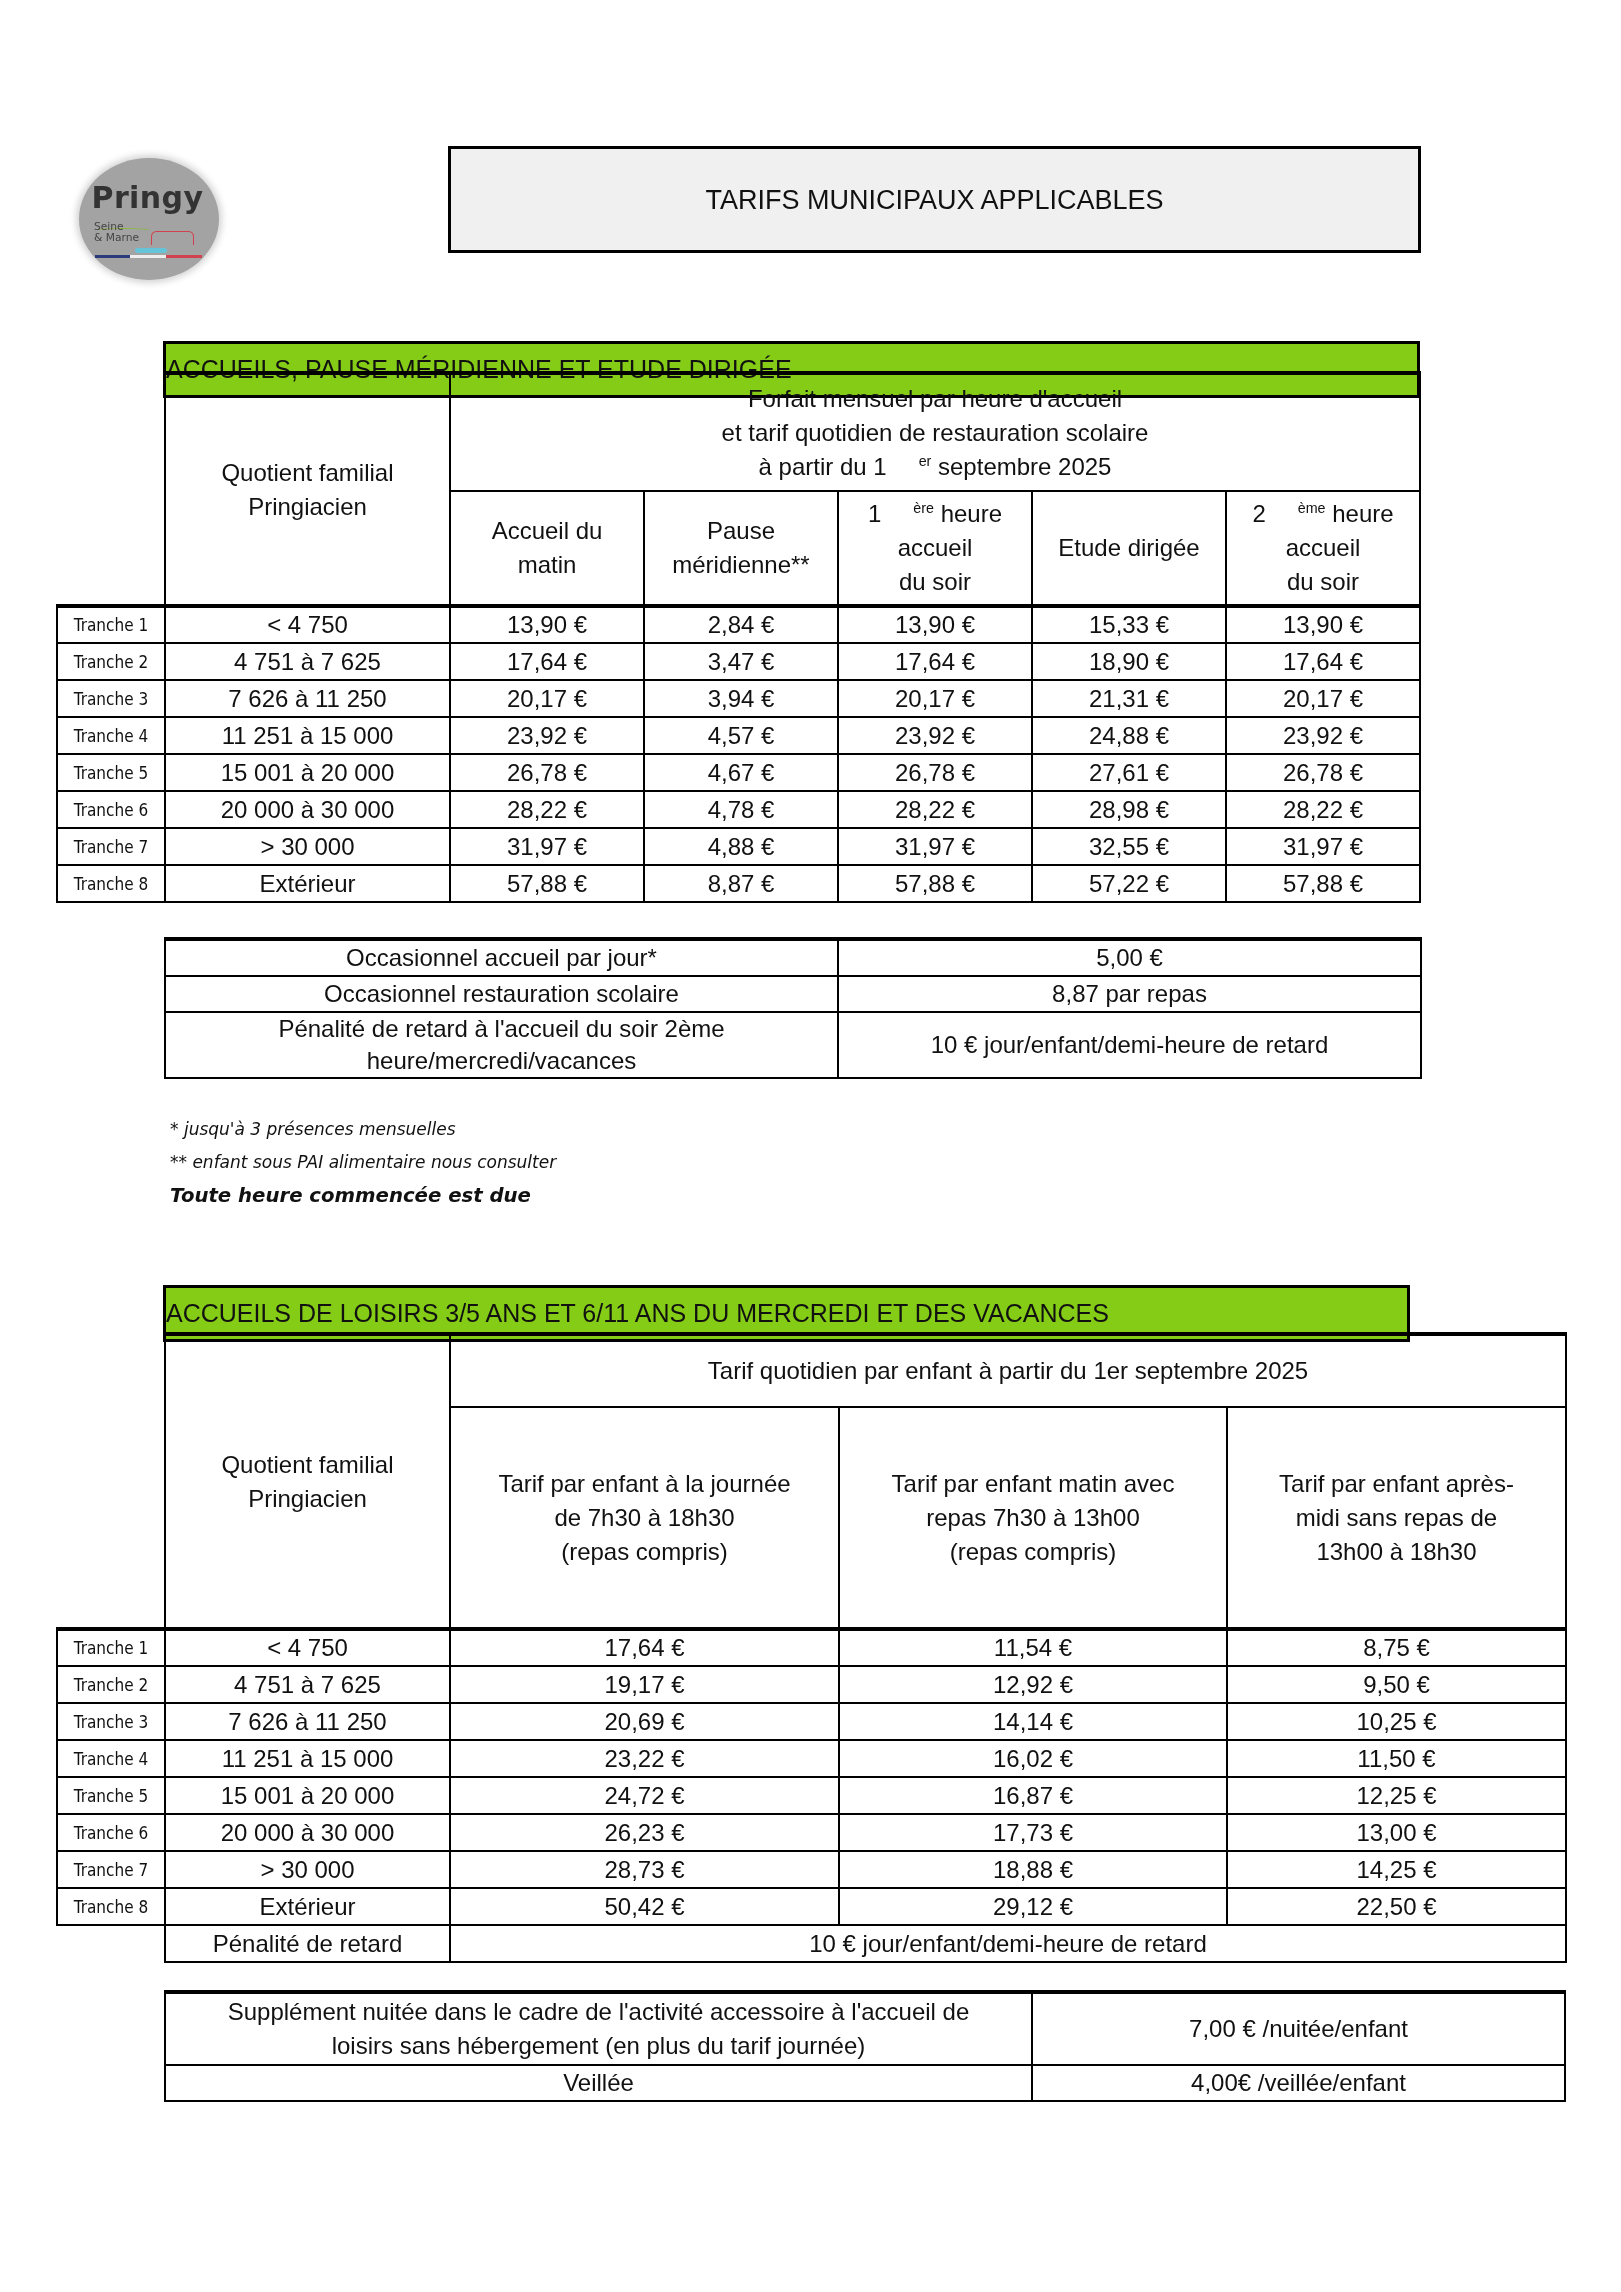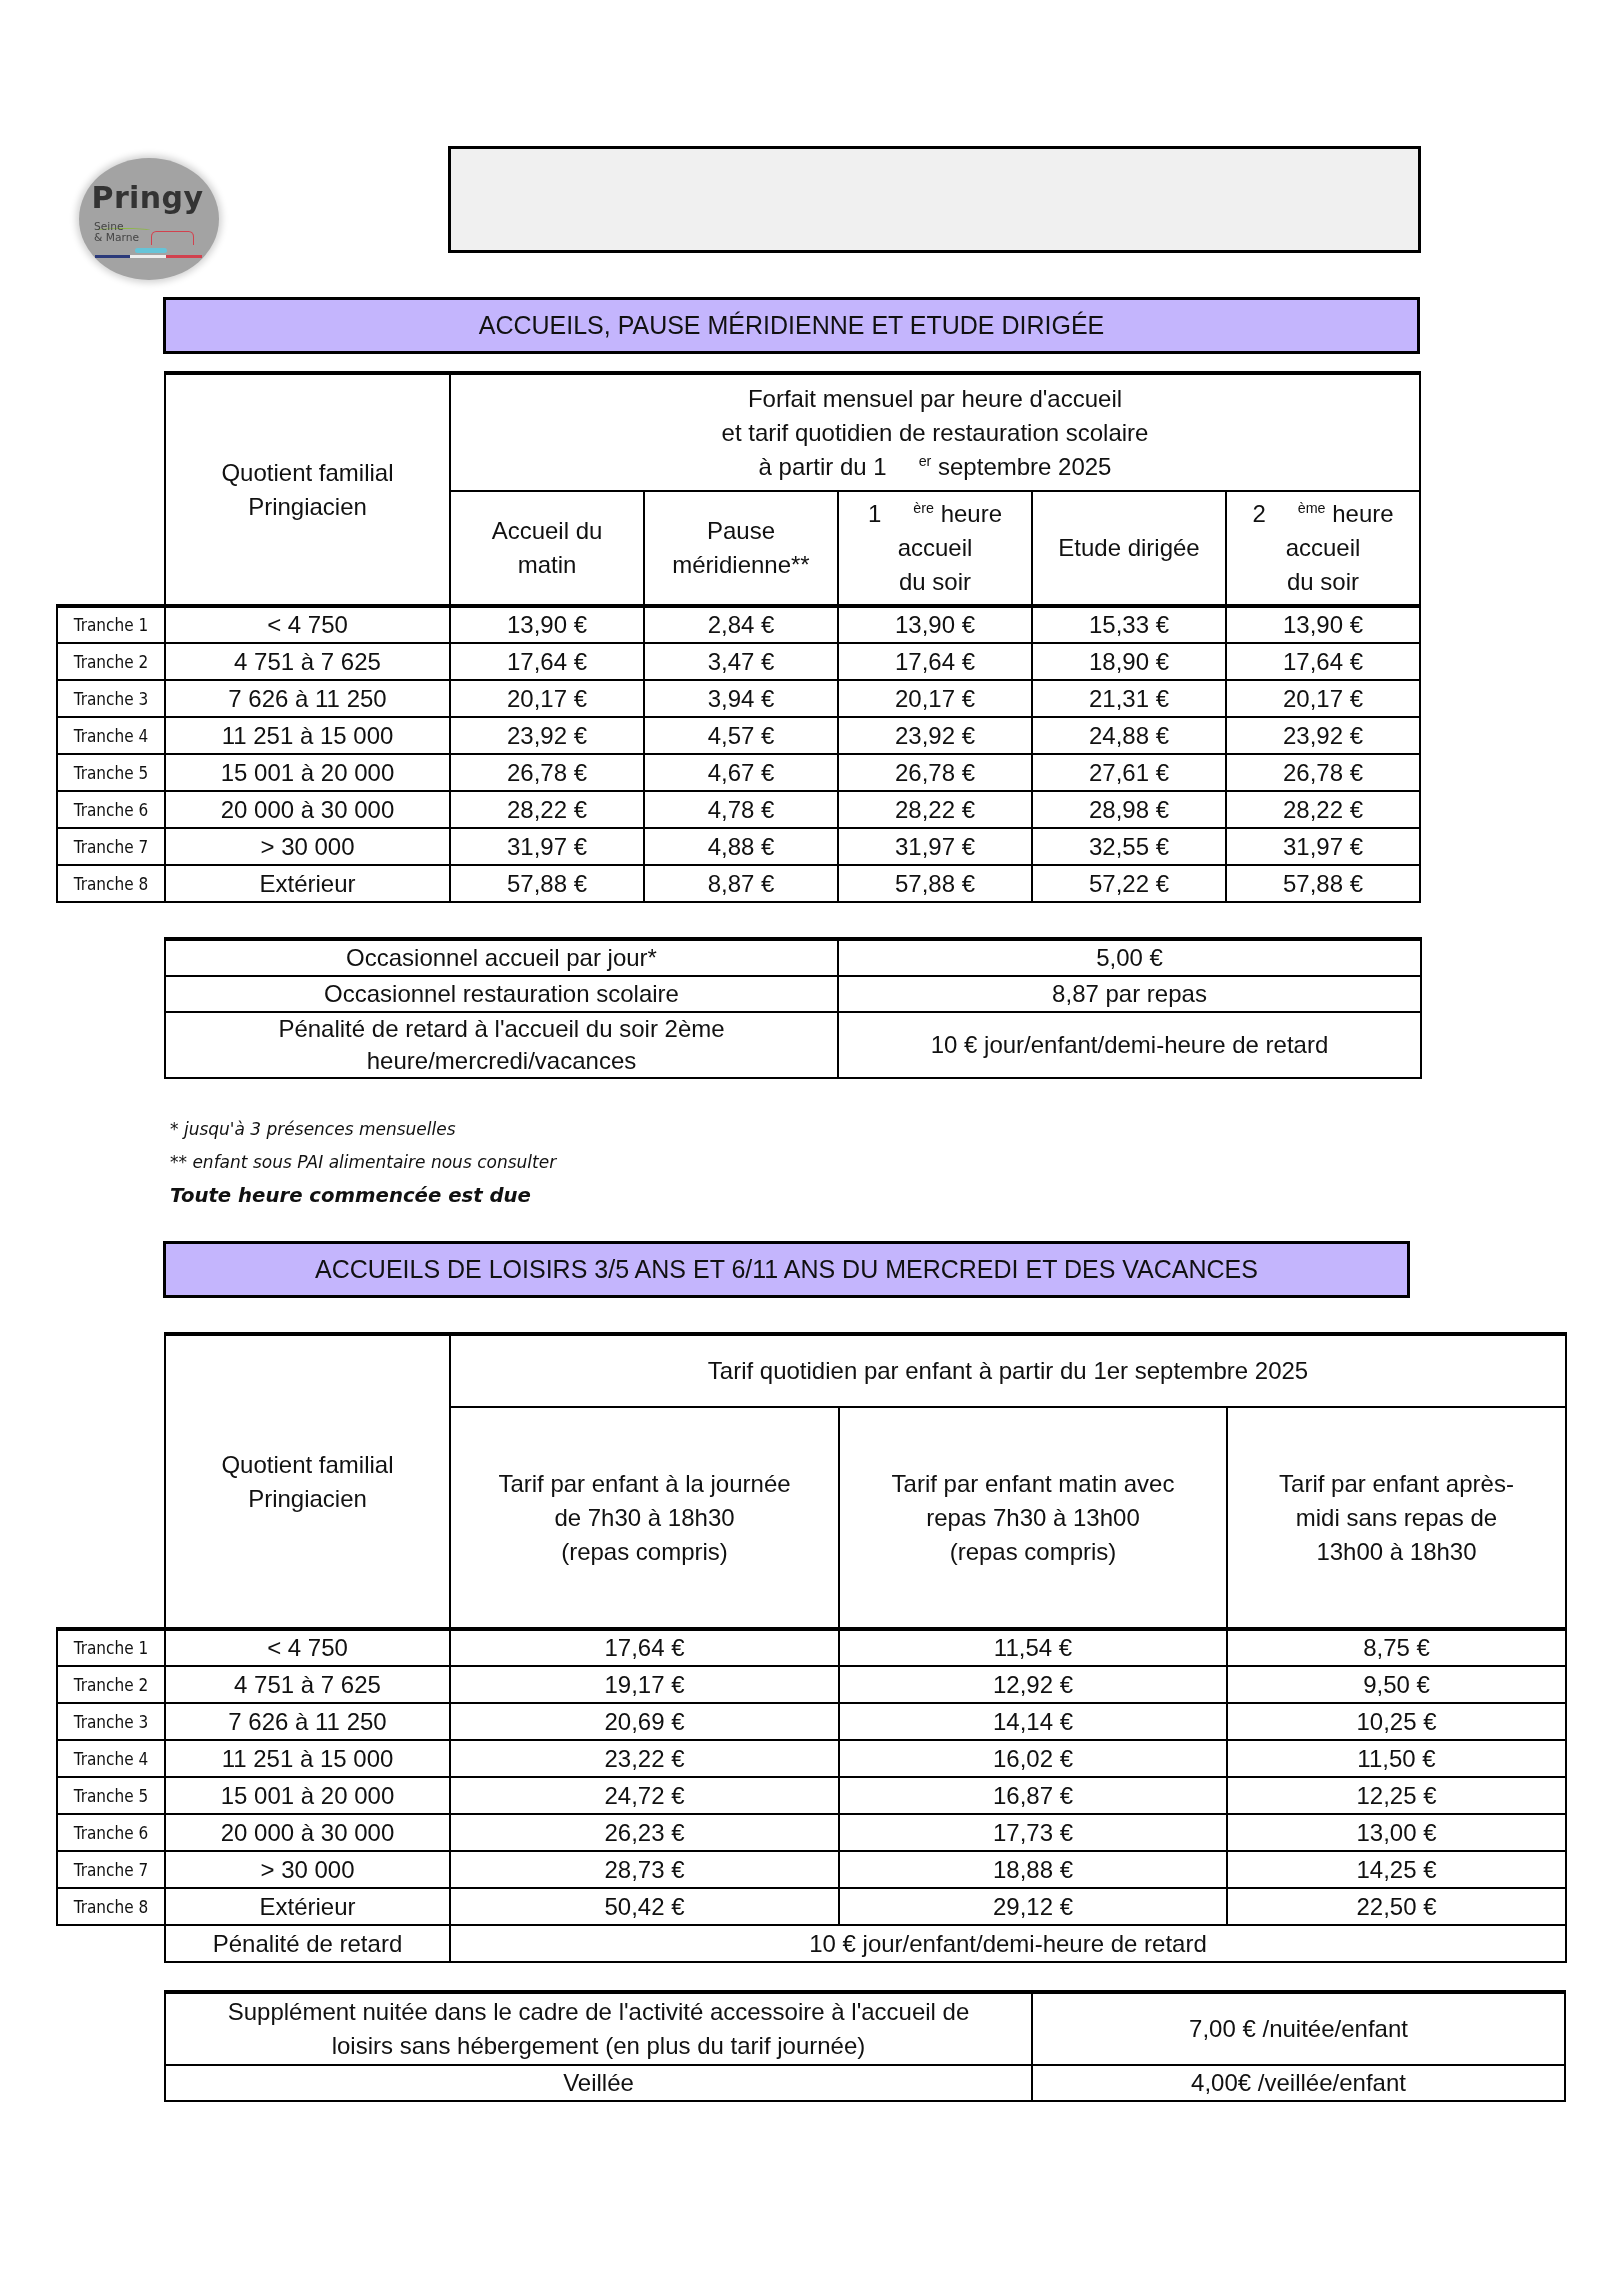--- a/index.html
+++ b/index.html
@@ -7,21 +7,21 @@
   .abs { position:absolute; box-sizing:border-box; }
   .logo { left:79px; top:158px; width:140px; height:122px; border-radius:50%; background:#a3a3a3; box-shadow:0 0 7.2px 2.7px rgba(0,0,0,0.18); }
   .logo .name { position:absolute; left:12.5px; top:21.5px; font-size:30px; font-weight:bold; color:#333; font-family:"DejaVu Sans", sans-serif; letter-spacing:0.4px; }
   .logo .sub { position:absolute; left:15px; top:64px; font-size:10.7px; line-height:10.7px; color:#444; font-family:"DejaVu Sans", sans-serif; }
   .logo .flag { position:absolute; left:16px; top:97px; width:107px; height:2.7px; background:linear-gradient(90deg,#2b3a7a 0 33%, #eee 33% 66%, #d2414e 66% 100%); }
   .logo .bridge { position:absolute; left:72px; top:73px; width:41px; height:12.5px; border:1.8px solid #d2414e; border-bottom:none; border-radius:5.4px 5.4px 0 0; }
   .logo .water { position:absolute; left:56px; top:90px; width:32px; height:5.4px; background:#66c4d8; border-radius:2.7px; }
   .logo .hill { position:absolute; left:16px; top:70px; width:56px; height:3.6px; border-top:1.8px solid #8bb83e; border-radius:50%; }
 
   .titlebox { border:3.6px solid #000; background:#f0f0f0; text-align:center; display:flex; flex-direction:column; align-items:center; justify-content:center; font-size:27px; line-height:36px; }
-  .secbox { border:3.6px solid #000; background:#c4b5fd; text-align:center; display:flex; align-items:center; justify-content:center; font-size:25px; }
+  .secbox { border:3.6px solid #000; background:#84cc16; text-align:center; display:flex; align-items:center; font-size:25px;margin-top:44px; }
 
   table.t { position:absolute; border-collapse:collapse; table-layout:fixed; font-size:24px; }
   table.t td { border:2.7px solid #000; text-align:center; vertical-align:middle; padding:0 3.6px; line-height:34px; }
   table.t td.tr { font-size:17px; font-family:"DejaVu Sans Condensed","DejaVu Sans", sans-serif; }
   table.t td.blank { border:none; }
   table.t td.thick-top { border-top-width:4.5px; }
   sup { font-size:14.3px; line-height:0;margin-left:32px; }
 
   .notes { left:170px; font-family:"DejaVu Sans", sans-serif; font-style:italic; }
   .note1 { top:1119px; font-size:17px; }
@@ -37,20 +37,21 @@
   <div class="bridge"></div>
   <div class="water"></div>
   <div class="sub">
     <div>Seine</div>
     <div>&amp; Marne</div>
   </div>
   <div class="flag"></div>
 </div>
 
 <div class="abs titlebox" style="left:448px; top:146px; width:973px; height:107px;">
+  <div>TARIFS MUNICIPAUX APPLICABLES</div>
 </div>
 
 <div class="abs secbox" style="left:163px; top:297px; width:1257px; height:57px;">
   <span>ACCUEILS, PAUSE MÉRIDIENNE ET ETUDE DIRIGÉE</span>
 </div>
 
 <table class="t" style="left:56px; top:371px; width:1365px;">
   <colgroup>
     <col style="width:108px">
       <col style="width:285px">

